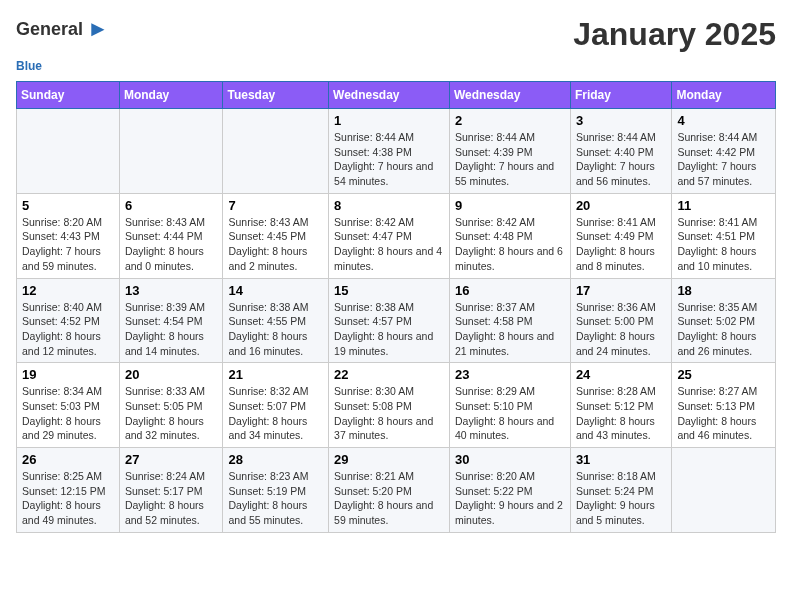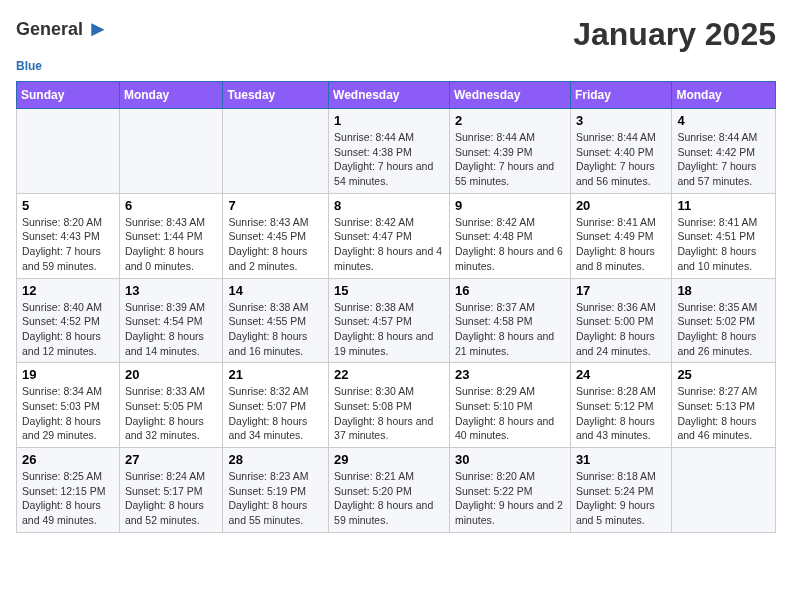--- a/index.html
+++ b/index.html
@@ -165,21 +165,21 @@
         <td>
           <span class="day-num">5</span>
           <div class="day-info">Sunrise: 8:20 AM
 Sunset: 4:43 PM
 Daylight: 7 hours
 and 59 minutes.</div>
         </td>
         <td>
           <span class="day-num">6</span>
           <div class="day-info">Sunrise: 8:43 AM
-Sunset: 1:44 PM
+Sunset: 4:44 PM
 Daylight: 8 hours
 and 0 minutes.</div>
         </td>
         <td>
           <span class="day-num">7</span>
           <div class="day-info">Sunrise: 8:43 AM
 Sunset: 4:45 PM
 Daylight: 8 hours
 and 2 minutes.</div>
         </td>

